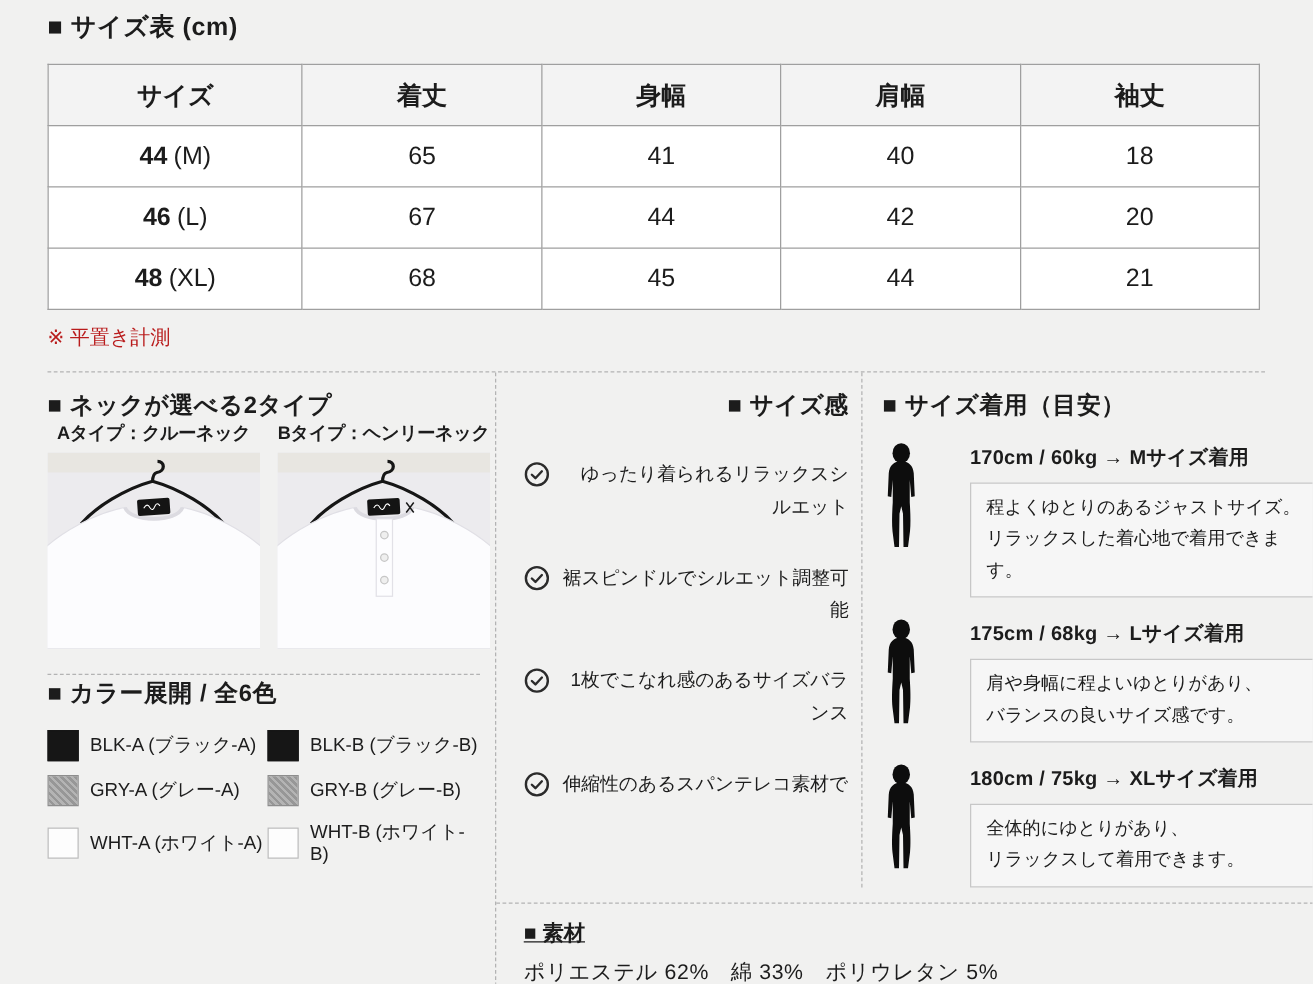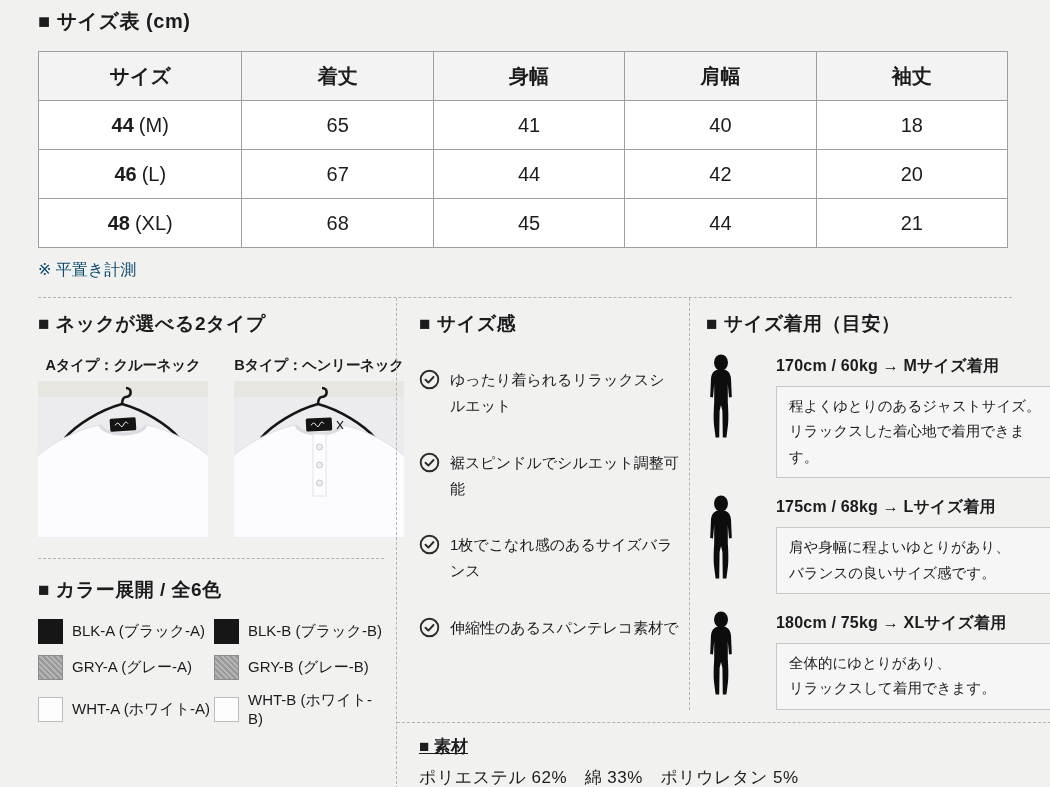--- a/index.html
+++ b/index.html
@@ -21,41 +21,41 @@
     font-size:20px; text-align:center;
   }
   table.size-table th, table.size-table td {
     border:1px solid #9f9f9f; height:49px; vertical-align:middle;
   }
   table.size-table th { background:#f3f3f3; font-weight:bold; width:190px; }
   table.size-table th:first-child { width:202px; }
   .size-num { font-weight:bold; }
   .size-suffix { margin-left:5px; }
 
-  .measure-note { margin-top:12px; font-size:16px; color:#0c4a6e; }
+  .measure-note { margin-top:12px; font-size:16px; color:#b91c1c; }
 
   .divider-h { border-top:1px dashed #b3b3b3; margin-top:16px; }
 
   
   .columns { display:flex; margin-top:0; align-items:stretch; }
   .col-left { width:358px; padding-top:13px; padding-right:12px; }
   .col-rest { flex:1; border-left:1px dashed #b3b3b3; display:flex; flex-direction:column; }
   .upper { display:flex; min-height:352px; }
-  .col-mid { width:292px; padding:13px 10px 0 22px; }
+  .col-mid { width:292px; padding:13px 10px 0 22px;text-align:right; }
   .col-right { flex:1; border-left:1px dashed #b3b3b3; padding:13px 0 0 16px; }
 
   
-  .neck-imgs { display:flex; gap:26px; margin-top:19px; }
+  .neck-imgs { display:flex; gap:14px; margin-top:0; }
   .neck-item { width:170px; }
   .neck-label { font-size:14.5px; font-weight:bold; text-align:center; margin-bottom:6px; letter-spacing:-.3px; }
   .neck-photo { display:block; }
 
   
   .left-divider { border-top:1px dashed #b3b3b3; margin:20px 0 0 0; }
-  .color-title { margin-top:18px; }
+  .color-title { margin-top:2px; }
   .color-grid { display:grid; grid-template-columns:176px 1fr; row-gap:11px; margin-top:16px; }
   .color-item { display:flex; align-items:center; gap:9px; font-size:15px; }
   .swatch { width:25px; height:25px; flex:0 0 auto; }
   .swatch.black { background:#161616; border:1px solid #161616; }
   .swatch.gray  { background:repeating-linear-gradient(45deg,#b4b4b4 0 2px,#979797 2px 4px); border:1px solid #8d8d8d; }
   .swatch.white { background:#fdfdfd; border:1px solid #bcbcbc; }
 
   
   .fit-item { display:flex; gap:10px; margin-top:30px; font-size:15px; line-height:1.75; }
   .fit-item .check { flex:0 0 auto; margin-top:2px; }

